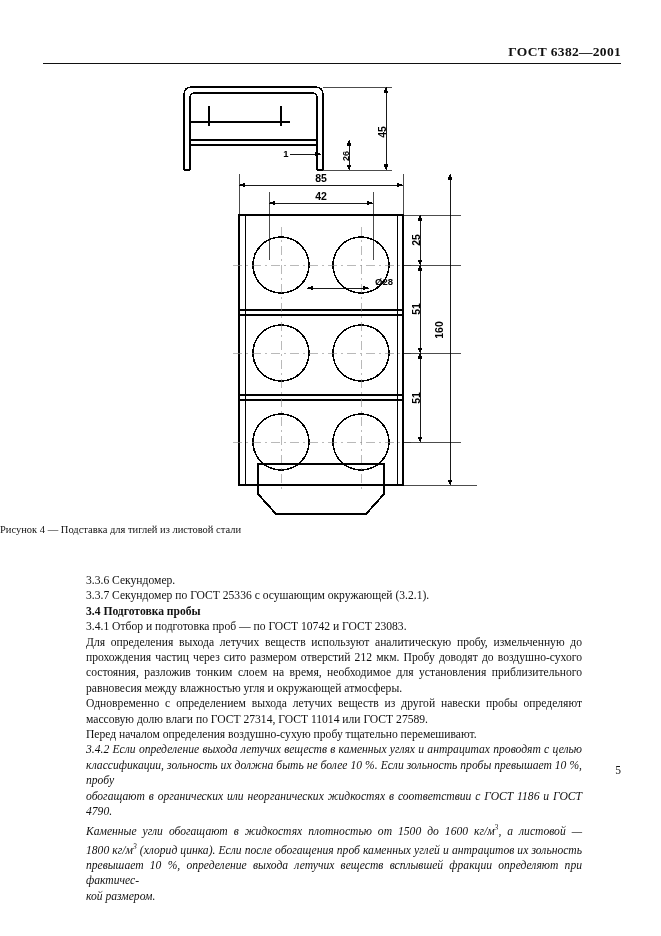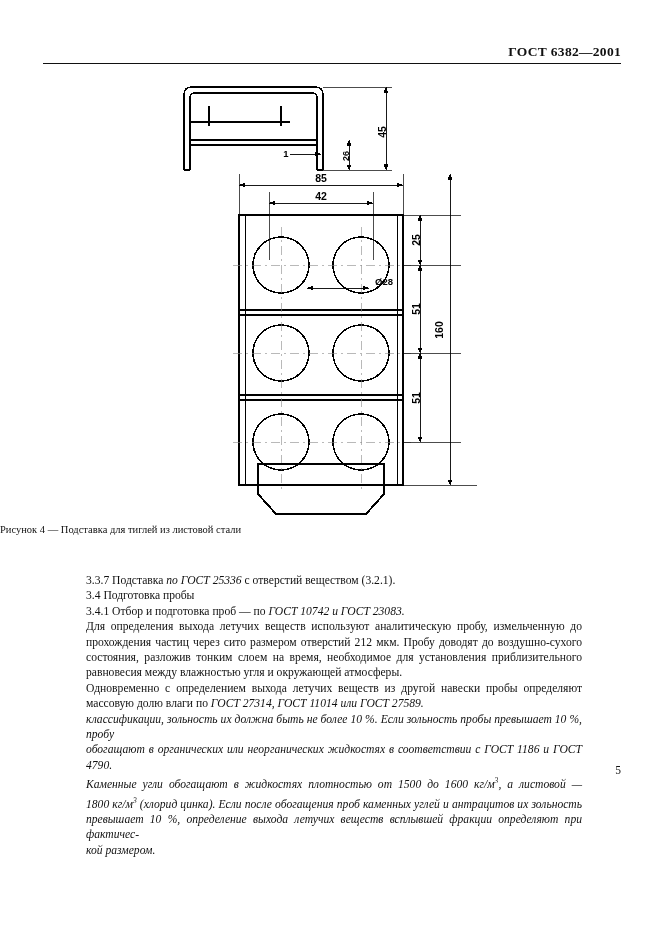--- a/index.html
+++ b/index.html
@@ -54,22 +54,22 @@
     text-align:justify;
   }
   .body p{margin:0;}
   .ln{display:block;white-space:nowrap;}
   .lnj{
     display:block;
     text-align:justify;
     text-align-last:justify;
     white-space:normal;
   }
-  .bold{font-weight:normal;}
-  .ital{font-style:italic;}
+  .bold{font-weight:bold;}
+  .ital{}
   .para-i{font-style:italic;}
 
   .pageno{
     position:absolute;
     bottom:92px;right:40px;
     font-size:11.5px;
   }
   sup{font-size:0.65em;vertical-align:super;}
 </style>
 </head>
@@ -193,23 +193,26 @@
         <text x="377" y="336" text-anchor="middle" transform="rotate(-90 377 336)">51</text>
         <text x="400" y="268" text-anchor="middle" transform="rotate(-90 400 268)">160</text>
       </g>
     </svg>
   </div>
 
   <div class="caption">Рисунок 4 — Подставка для тиглей из листовой стали</div>
 
   <div class="body">
 
-
-    <p>
-      <span class="ln"><span>3.3.7  Подставка </span><span class="ital">по ГОСТ 25336</span><span> с отверстий веществом (3.2.1).</span></span>
+    <p>
+      <span class="ln">3.3.6  Секундомер.</span>
+    </p>
+
+    <p>
+      <span class="ln"><span>3.3.7  Секундомер </span><span class="ital">по ГОСТ 25336</span><span> с осушающим окружающей (3.2.1).</span></span>
     </p>
 
     <p>
       <span class="ln bold">3.4  Подготовка пробы</span>
     </p>
 
     <p>
       <span class="ln"><span>3.4.1  Отбор и подготовка проб — по </span><span class="ital">ГОСТ 10742 и ГОСТ 23083.</span></span>
     </p>
 
@@ -218,22 +221,26 @@
       <span class="lnj">прохождения частиц через сито размером отверстий 212 мкм. Пробу доводят до воздушно-сухого</span>
       <span class="lnj">состояния, разложив тонким слоем на время, необходимое для установления приблизительного</span>
       <span class="ln">равновесия между влажностью угля и окружающей атмосферы.</span>
     </p>
 
     <p>
       <span class="lnj">Одновременно с определением выхода летучих веществ из другой навески пробы определяют</span>
       <span class="ln"><span>массовую долю влаги по </span><span class="ital">ГОСТ 27314, ГОСТ 11014 или ГОСТ 27589.</span></span>
     </p>
 
+    <p>
+      <span class="ln">Перед началом определения воздушно-сухую пробу тщательно перемешивают.</span>
+    </p>
 
     <p class="para-i">
+      <span class="lnj">3.4.2  Если определение выхода летучих веществ в каменных углях и антрацитах проводят с целью</span>
       <span class="lnj">классификации, зольность их должна быть не более 10 %. Если зольность пробы превышает 10 %, пробу</span>
       <span class="lnj">обогащают в органических или неорганических жидкостях в соответствии с ГОСТ 1186 и ГОСТ 4790.</span>
     </p>
 
     <p class="para-i">
       <span class="lnj"><span>Каменные угли обогащают в жидкостях плотностью от 1500 до 1600 кг/м</span><sup>3</sup><span>, а листовой —</span></span>
       <span class="lnj"><span>1800 кг/м</span><sup>3</sup><span> (хлорид цинка). Если после обогащения проб каменных углей и антрацитов их зольность</span></span>
       <span class="lnj">превышает 10 %, определение выхода летучих веществ всплывшей фракции определяют при фактичес-</span>
       <span class="ln">кой размером.</span>
     </p>

